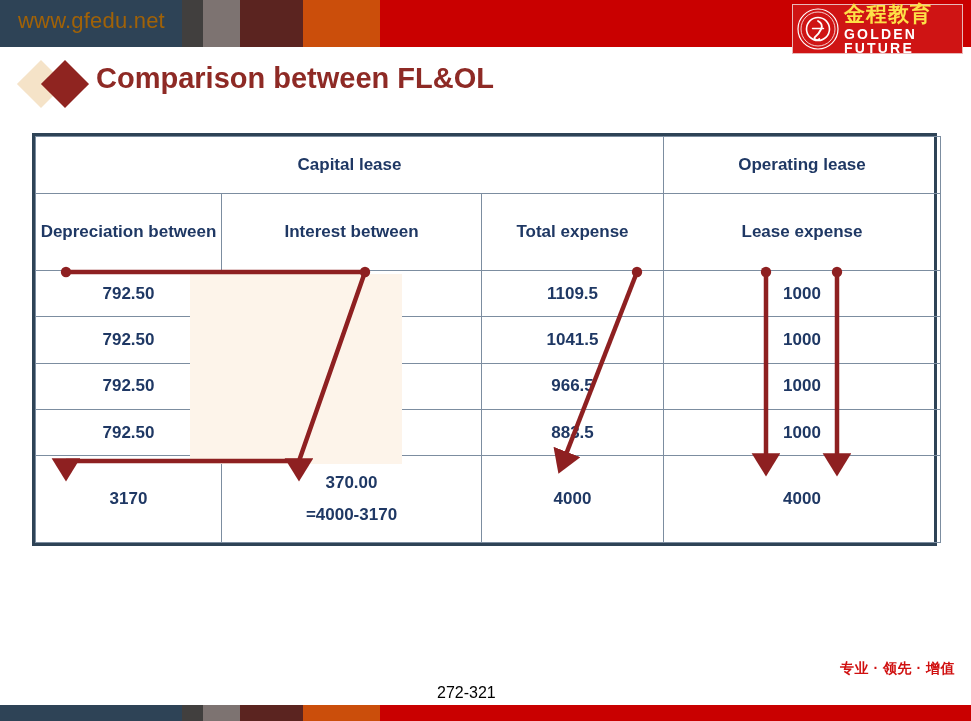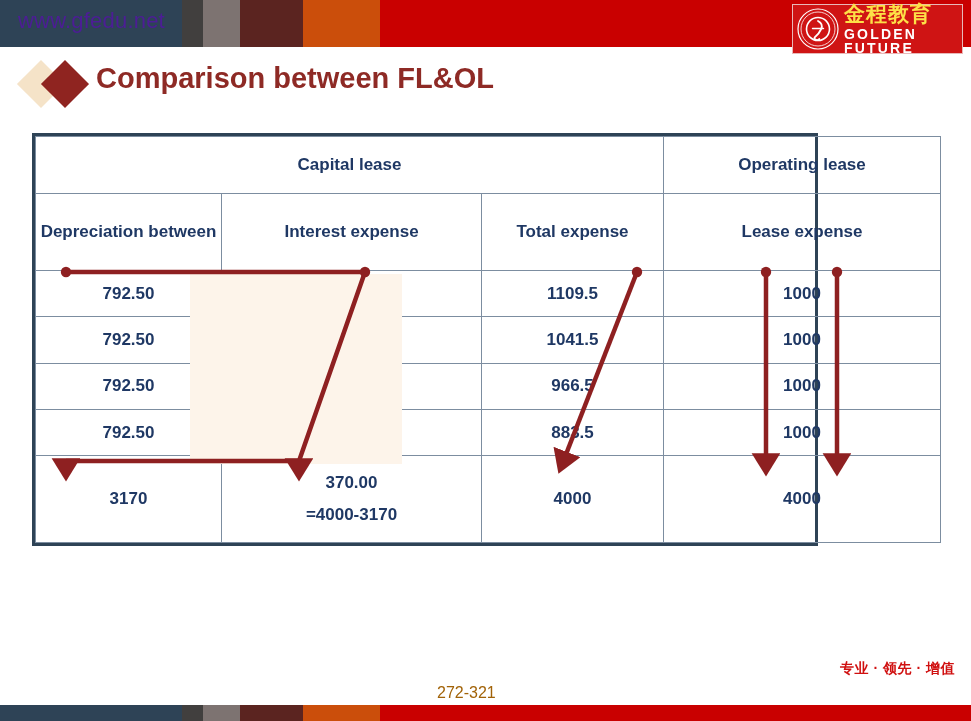--- a/index.html
+++ b/index.html
@@ -30,21 +30,21 @@
   .band-navy   { width: 182px; background: #2e4356; }
   .band-dkgray { width: 21px;  background: #413f3e; }
   .band-gray   { width: 37px;  background: #7d7371; }
   .band-maroon { width: 63px;  background: #5b2420; }
   .band-orange { width: 77px;  background: #cb4e0b; }
   .band-red    { flex: 1 1 auto; background: #c90000; }
 
   .site-url {
     position: absolute;
     left: 18px; top: 8px;
-    color: #4c1d95;
+    color: #a16207;
     font-size: 22px;
     letter-spacing: .2px;
     z-index: 4;
     white-space: nowrap;
   }
 
   
   .logo-box {
     position: absolute;
     right: 8px; top: 4px;
@@ -97,21 +97,21 @@
     font-size: 29px;
     font-weight: bold;
     color: #8e2a25;
     white-space: nowrap;
   }
 
   
   .table-wrap {
     position: absolute;
     left: 32px; top: 133px;
-    width: 786px; height: 413px;
+    width: 905px; height: 413px;
     border: 3px solid #2e4356;
     background: #ffffff;
   }
   table.lease {
     width: 100%;
     height: 100%;
     border-collapse: collapse;
     table-layout: fixed;
   }
   table.lease td {
@@ -154,21 +154,21 @@
     width: 971px; height: 721px;
     z-index: 6;
     pointer-events: none;
   }
 
   
   .page-no {
     position: absolute;
     left: 437px; top: 684px;
     font-size: 16px;
-    color: #a16207;
+    color: #000000;
     text-align: right;
   }
   .bottombar {
     position: absolute;
     left: 0; top: 705px;
     width: 971px; height: 16px;
     display: flex;
   }
   .tagline {
     position: absolute;
@@ -230,21 +230,21 @@
           <col class="col4">
       </colgroup>
       <tbody>
         <tr>
           <td class="hdr-group" colspan="3">Capital lease</td>
           <td class="hdr-group">Operating lease</td>
         </tr>
 
         <tr>
           <td class="hdr-col">Depreciation between</td>
-          <td class="hdr-col">Interest expense</td>
+          <td class="hdr-col">Interest between</td>
           <td class="hdr-col">Total expense</td>
           <td class="hdr-col">Lease expense</td>
         </tr>
 
         <tr>
           <td class="data">792.50</td>
           <td class="data">317</td>
           <td class="data">1109.5</td>
           <td class="data">1000</td>
         </tr>

